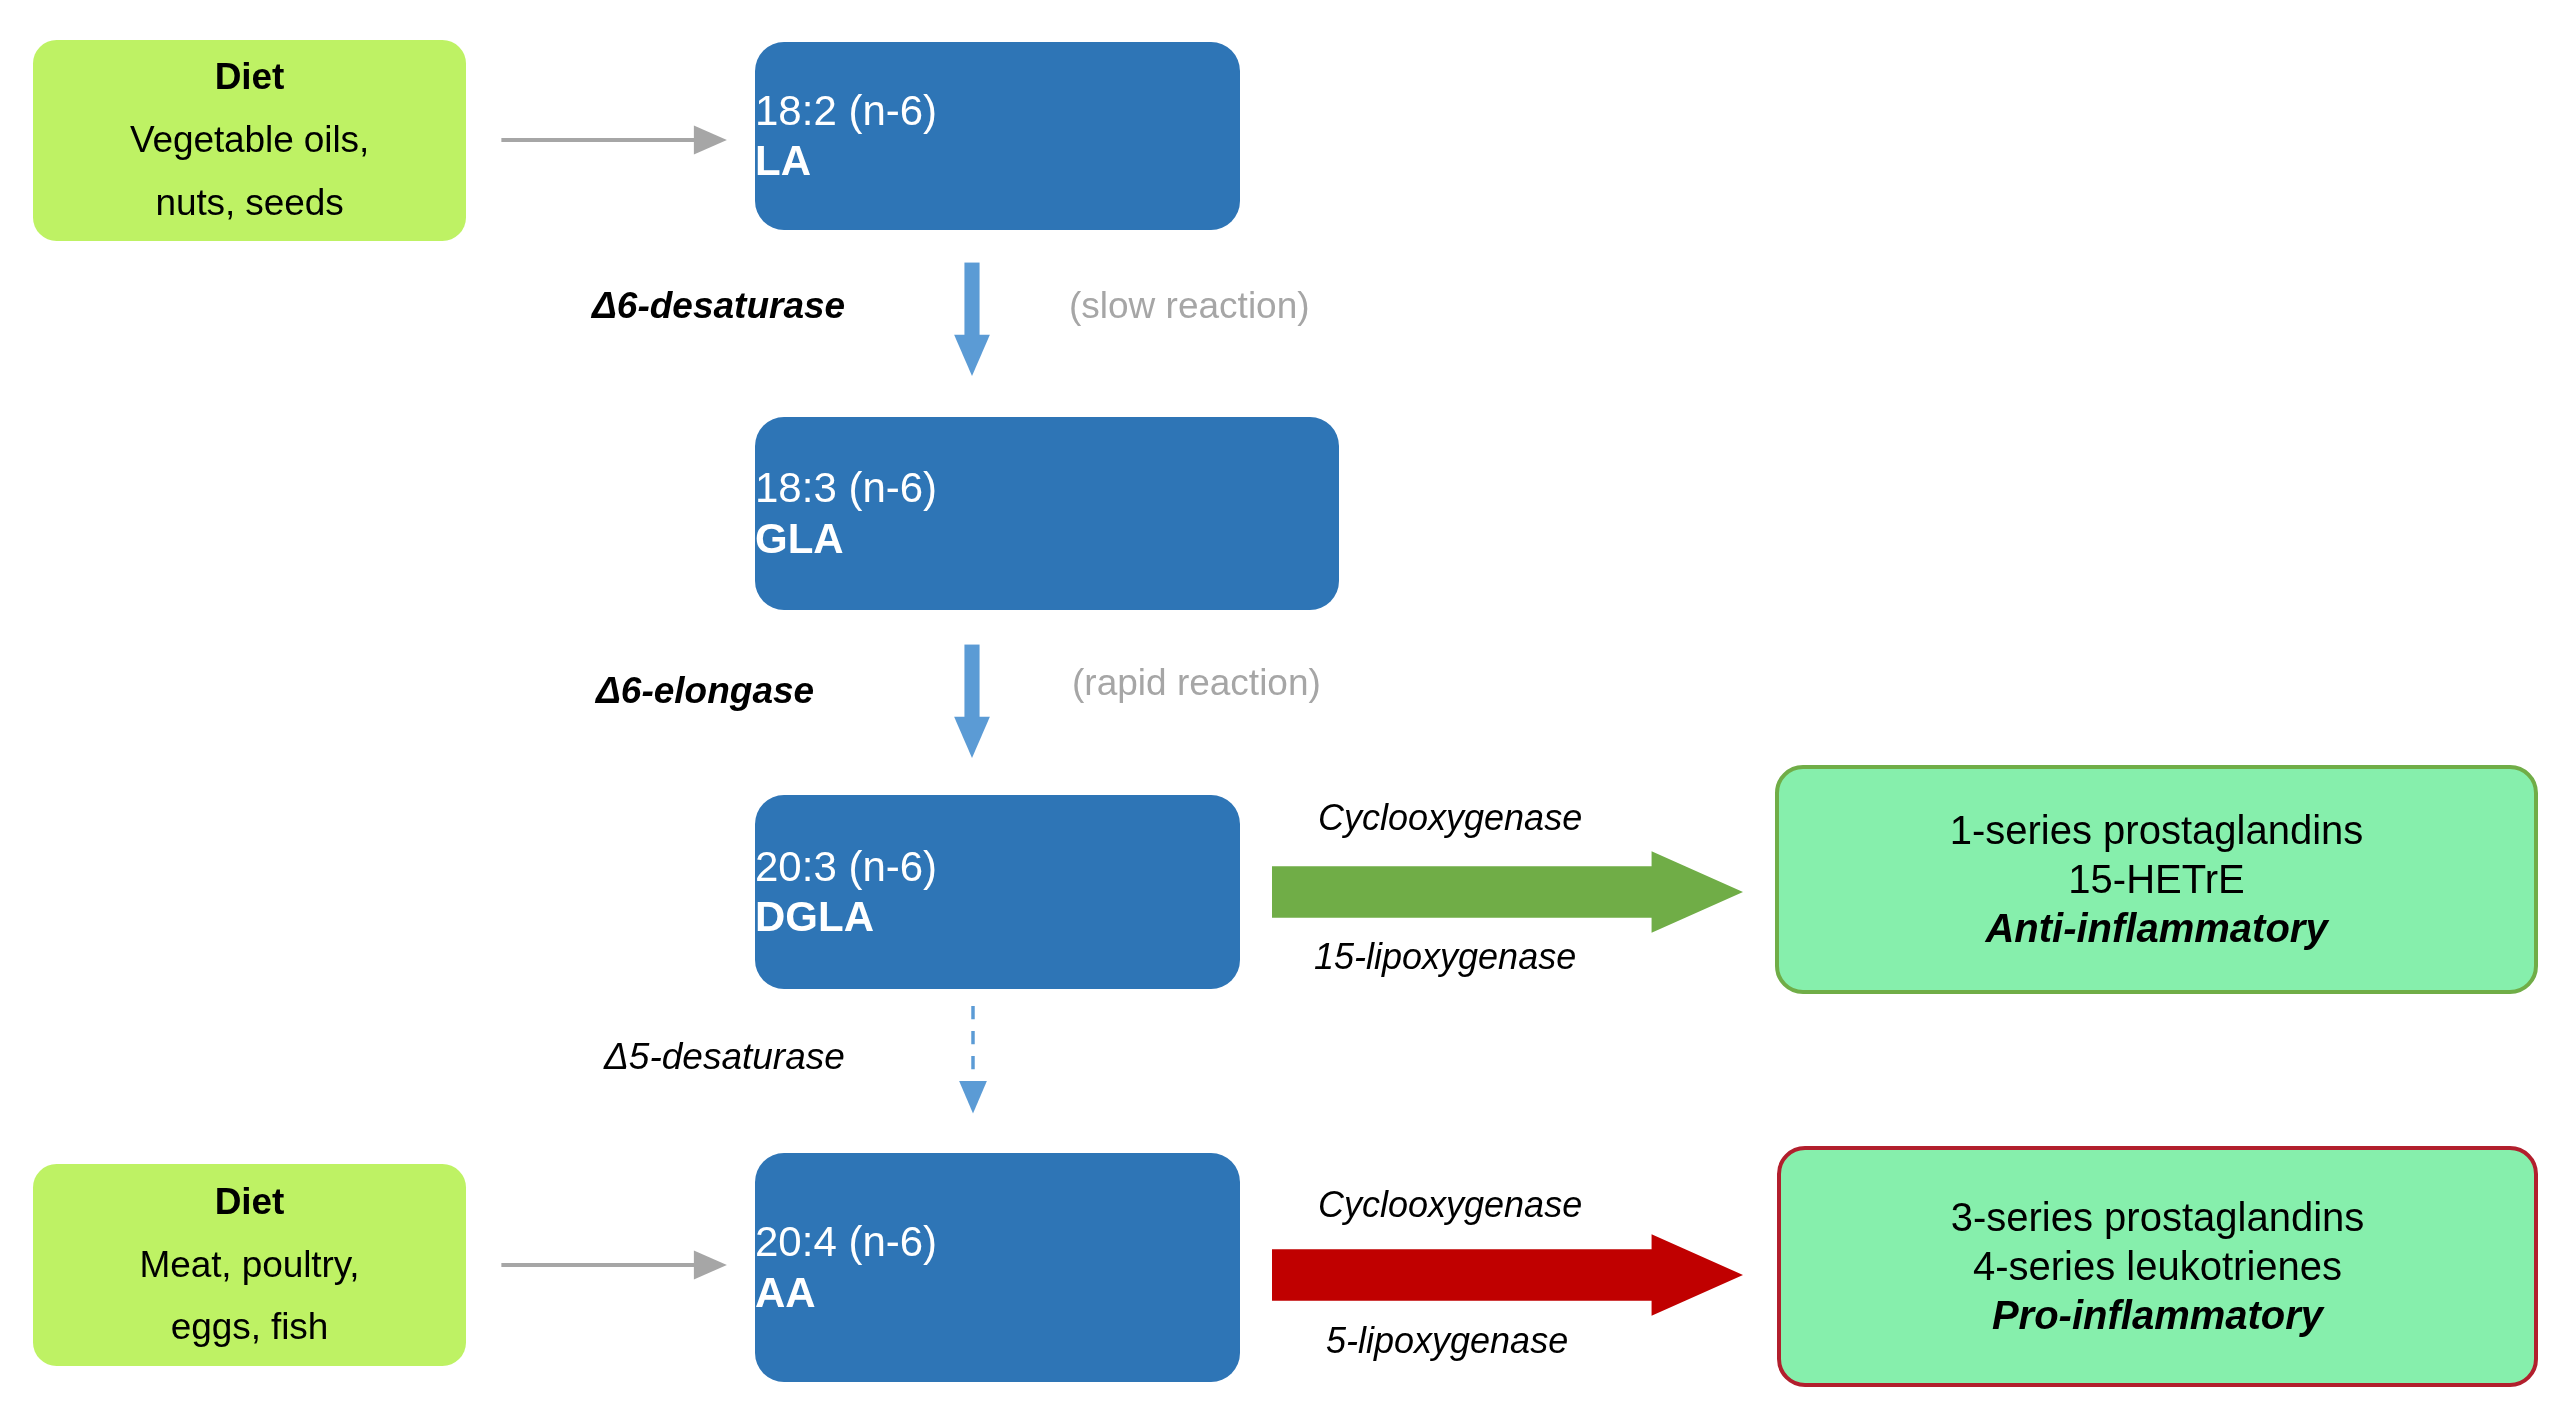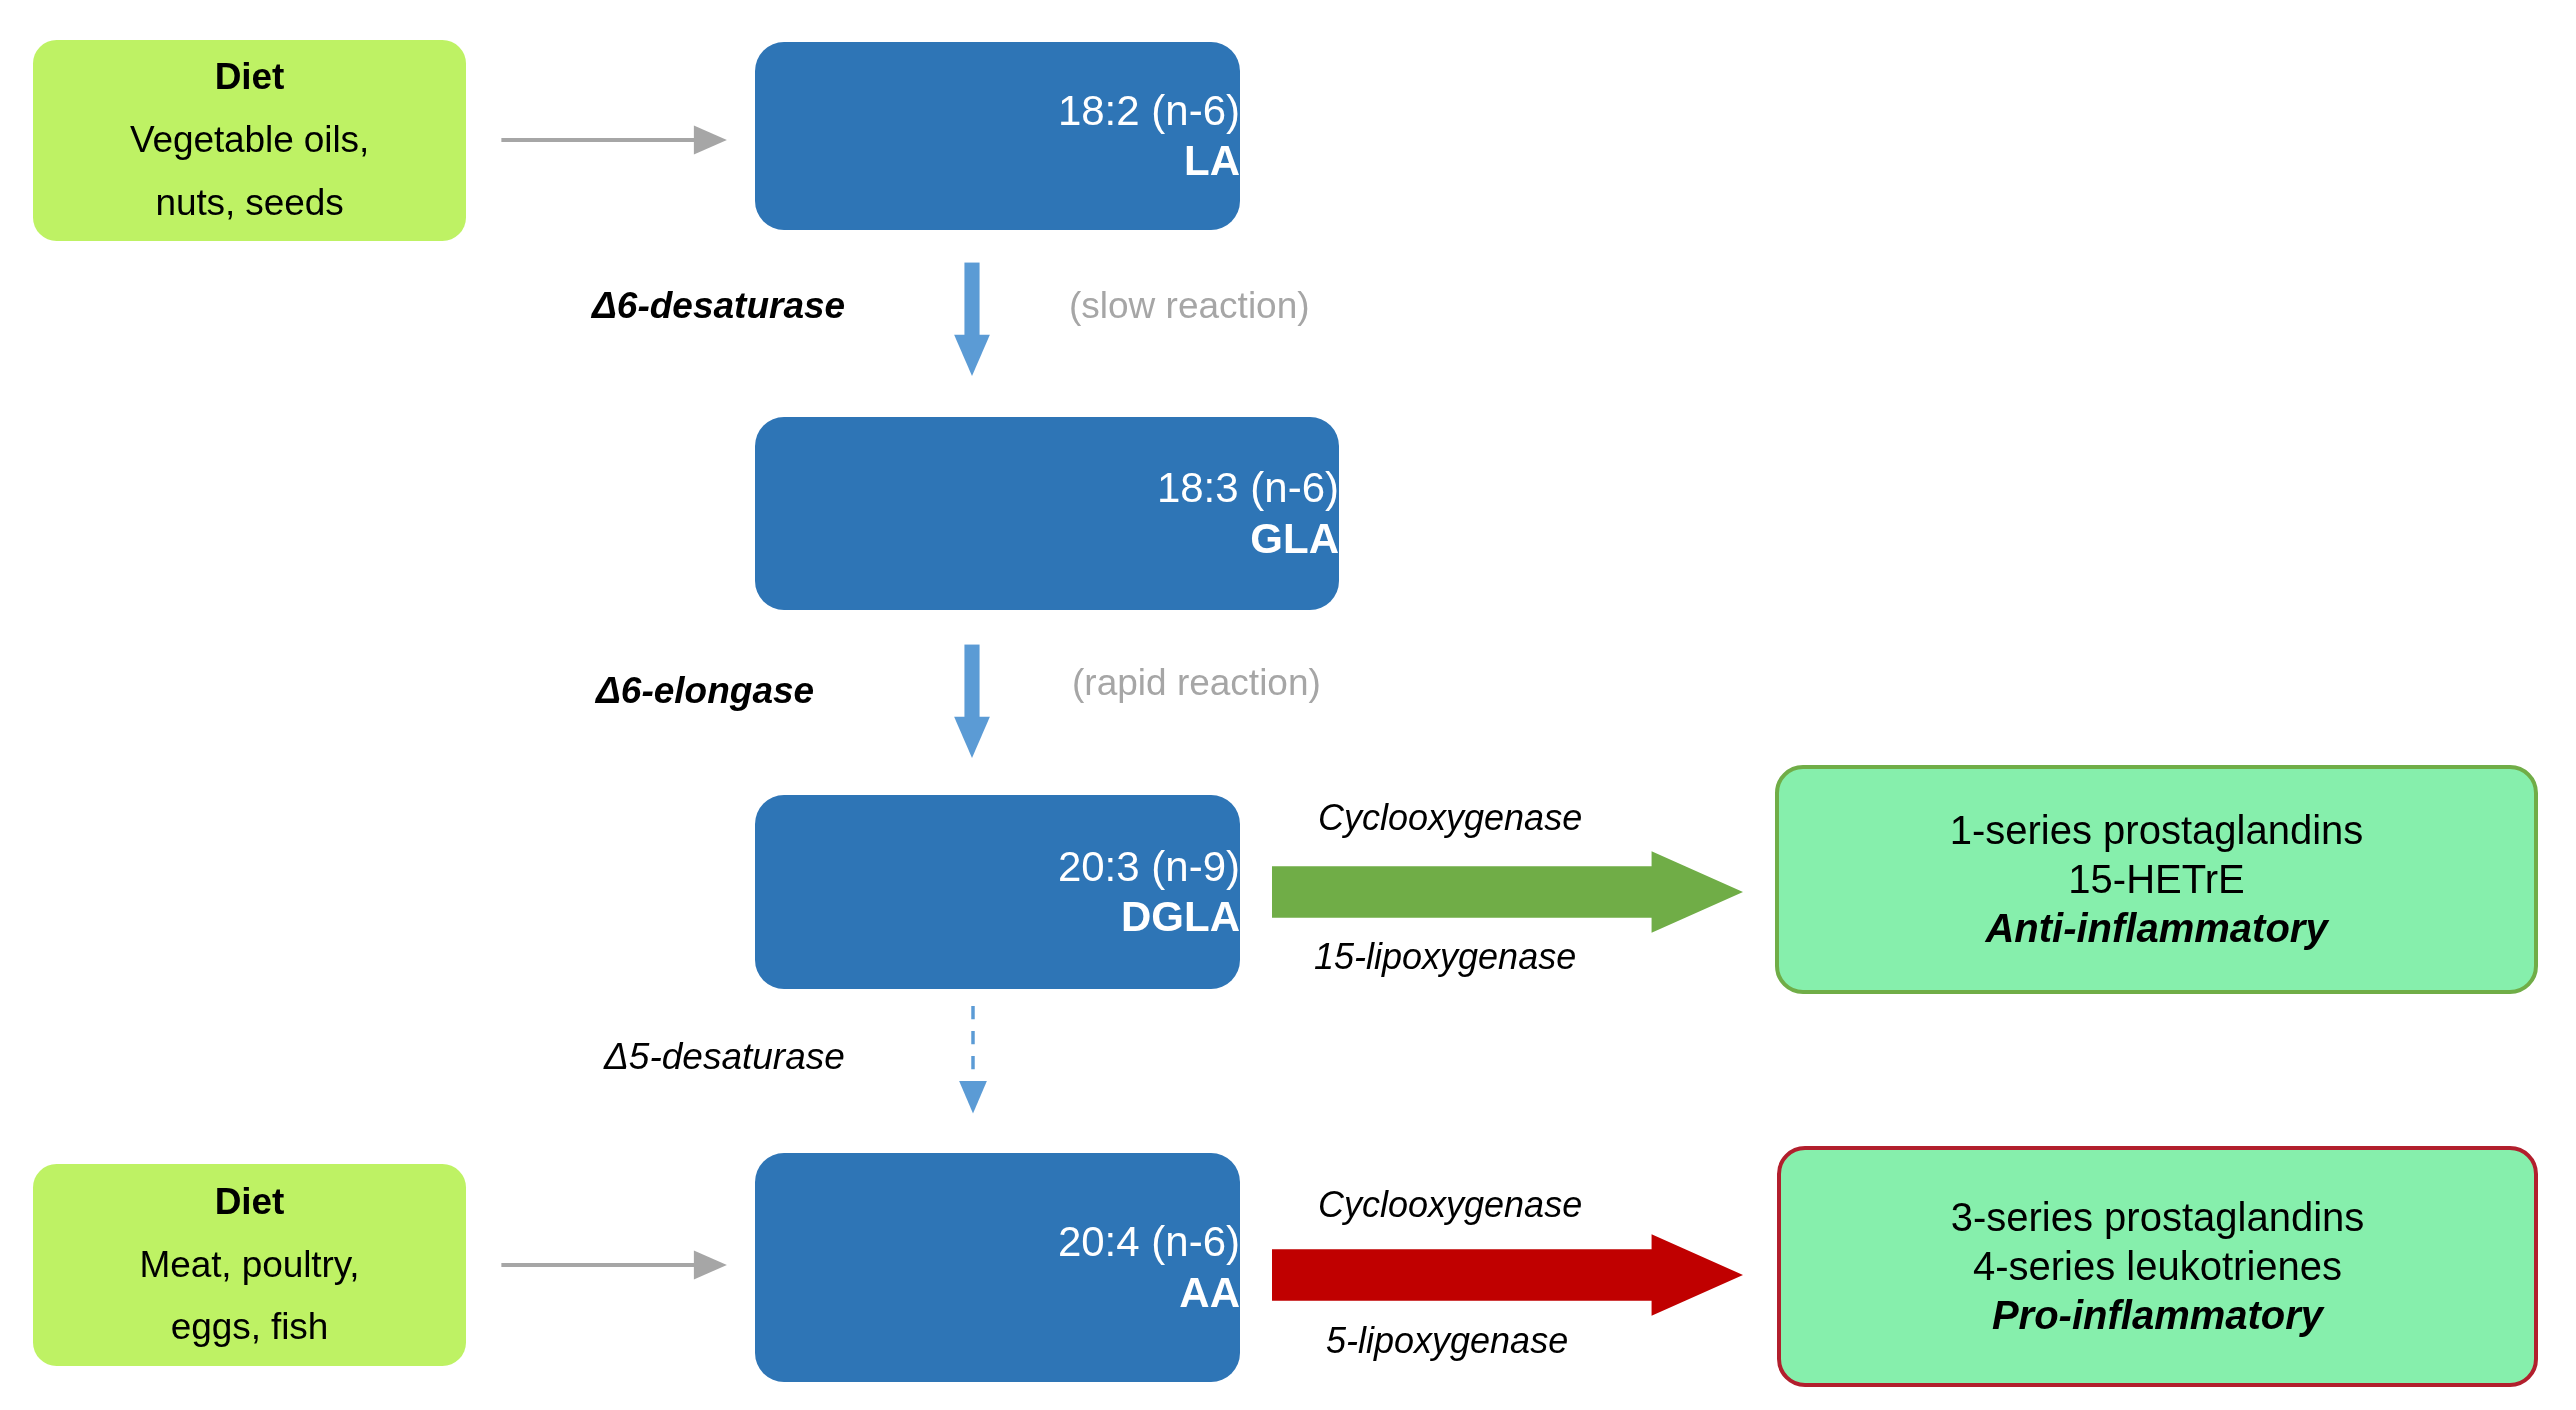--- a/index.html
+++ b/index.html
@@ -40,21 +40,21 @@
     letter-spacing: -0.1px;
     margin-top: 20px;
   }
 
   
   .metab-box {
     background: #2E75B6;
     border-radius: 29px;
     display: flex;
     flex-direction: column;
-    align-items: flex-end;
+    align-items: flex-start;
     justify-content: center;
     color: #ffffff;
     line-height: 1.2;
   }
   .metab-formula { font-size: 42px; letter-spacing: 0px; }
   .metab-abbr { font-size: 42px; font-weight: bold; }
 
   
   .outcome-box {
     background: #86efac;
@@ -133,21 +133,21 @@
   <div class="abs enzyme-label" style="left:596px; top:670px;">Δ6-elongase</div>
 
   <svg class="arrow-svg" style="left:950px; top:644px;" width="44" height="118" viewBox="0 0 64 170">
     <rect x="21" y="0" width="22" height="110" fill="#5B9BD5"></rect>
     <polygon points="6,105 58,105 32,165" fill="#5B9BD5"></polygon>
   </svg>
 
   <div class="abs reaction-note" style="left:1072px; top:662px;">(rapid reaction)</div>
 
   <div class="abs metab-box" style="left:755px; top:795px; width:485px; height:194px;">
-    <div class="metab-formula">20:3 (n-9)</div>
+    <div class="metab-formula">20:3 (n-6)</div>
     <div class="metab-abbr">DGLA</div>
   </div>
 
   <div class="abs pathway-enzyme" style="left:1318px; top:797px;">Cyclooxygenase</div>
 
   <svg class="arrow-svg" style="left:1272px; top:851px;" width="471" height="82" viewBox="0 0 680 118">
     <polygon points="0,22 548,22 548,0 680,59 548,118 548,96 0,96" fill="#70AD47"></polygon>
   </svg>
 
   <div class="abs pathway-enzyme" style="left:1314px; top:936px;">15-lipoxygenase</div>

